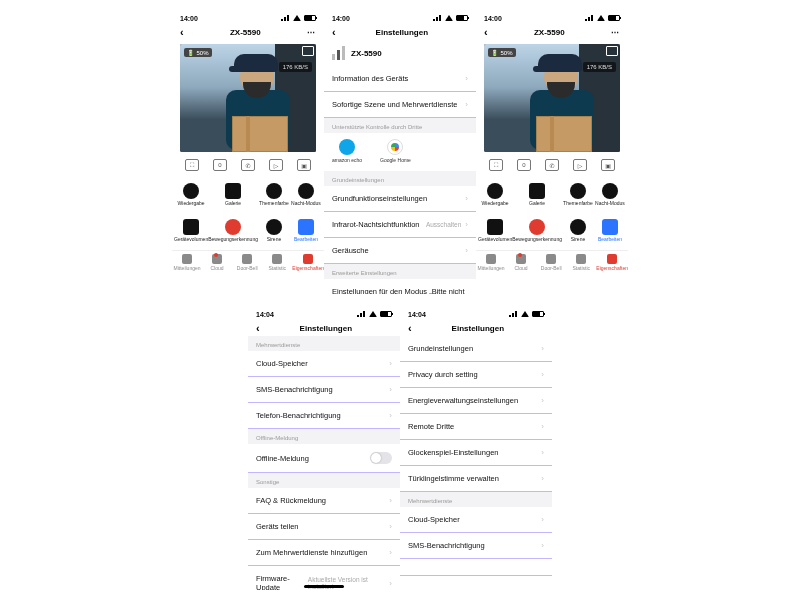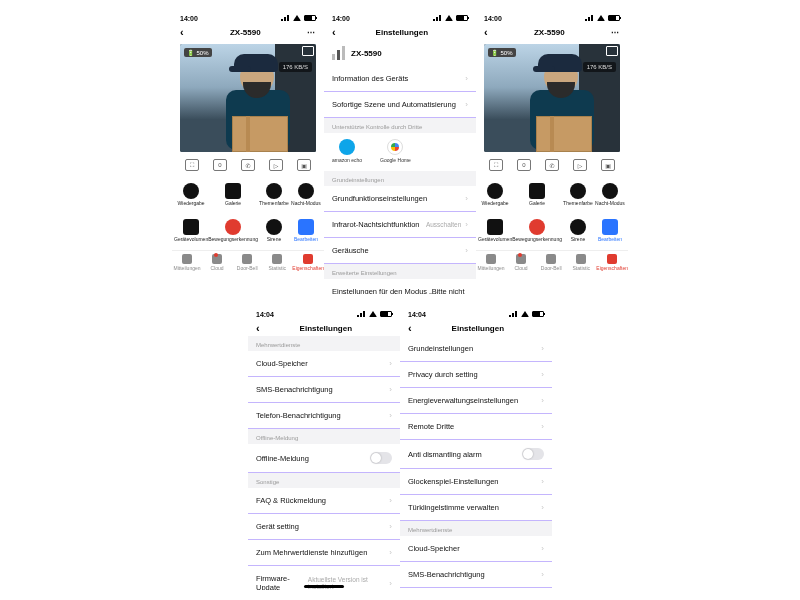--- a/index.html
+++ b/index.html
@@ -200,21 +200,21 @@
             <span></span>
             <span></span>
           </div>
         <div class="dn">ZX-5590</div>
       </div>
       <div class="row">
           <span>Information des Geräts</span>
           <span class="chev">›</span>
         </div>
       <div class="row">
-          <span>Sofortige Szene und Automatisierung</span>
+          <span>Sofortige Szene und Mehrwertdienste</span>
           <span class="chev">›</span>
         </div>
       <div class="sect">Unterstützte Kontrolle durch Dritte</div>
       <div class="thirds">
         <div class="tp">
             <div class="logo echo"></div>
             <span>amazon echo</span>
           </div>
         <div class="tp">
             <div class="logo ghome"></div>
@@ -375,21 +375,21 @@
       <div class="row">
           <span>Offline-Meldung</span>
           <span class="toggle"></span>
         </div>
       <div class="sect">Sonstige</div>
       <div class="row">
           <span>FAQ &amp; Rückmeldung</span>
           <span class="chev">›</span>
         </div>
       <div class="row">
-          <span>Gerät setting</span>
+          <span>Geräts teilen</span>
           <span class="chev">›</span>
         </div>
       <div class="row">
           <span>Zum Mehrwertdienste hinzufügen</span>
           <span class="chev">›</span>
         </div>
       <div class="row">
           <span>Firmware-Update</span>
           <span class="rv">
             <span>Aktuellste Version ist installiert</span>
@@ -424,24 +424,20 @@
         </div>
       <div class="row">
           <span>Energieverwaltungseinstellungen</span>
           <span class="chev">›</span>
         </div>
       <div class="row">
           <span>Remote Dritte</span>
           <span class="chev">›</span>
         </div>
       <div class="row">
-          <span>Anti dismantling alarm</span>
-          <span class="toggle"></span>
-        </div>
-      <div class="row">
           <span>Glockenspiel-Einstellungen</span>
           <span class="chev">›</span>
         </div>
       <div class="row">
           <span>Türklingelstimme verwalten</span>
           <span class="chev">›</span>
         </div>
       <div class="sect">Mehrwertdienste</div>
       <div class="row">
           <span>Cloud-Speicher</span>

